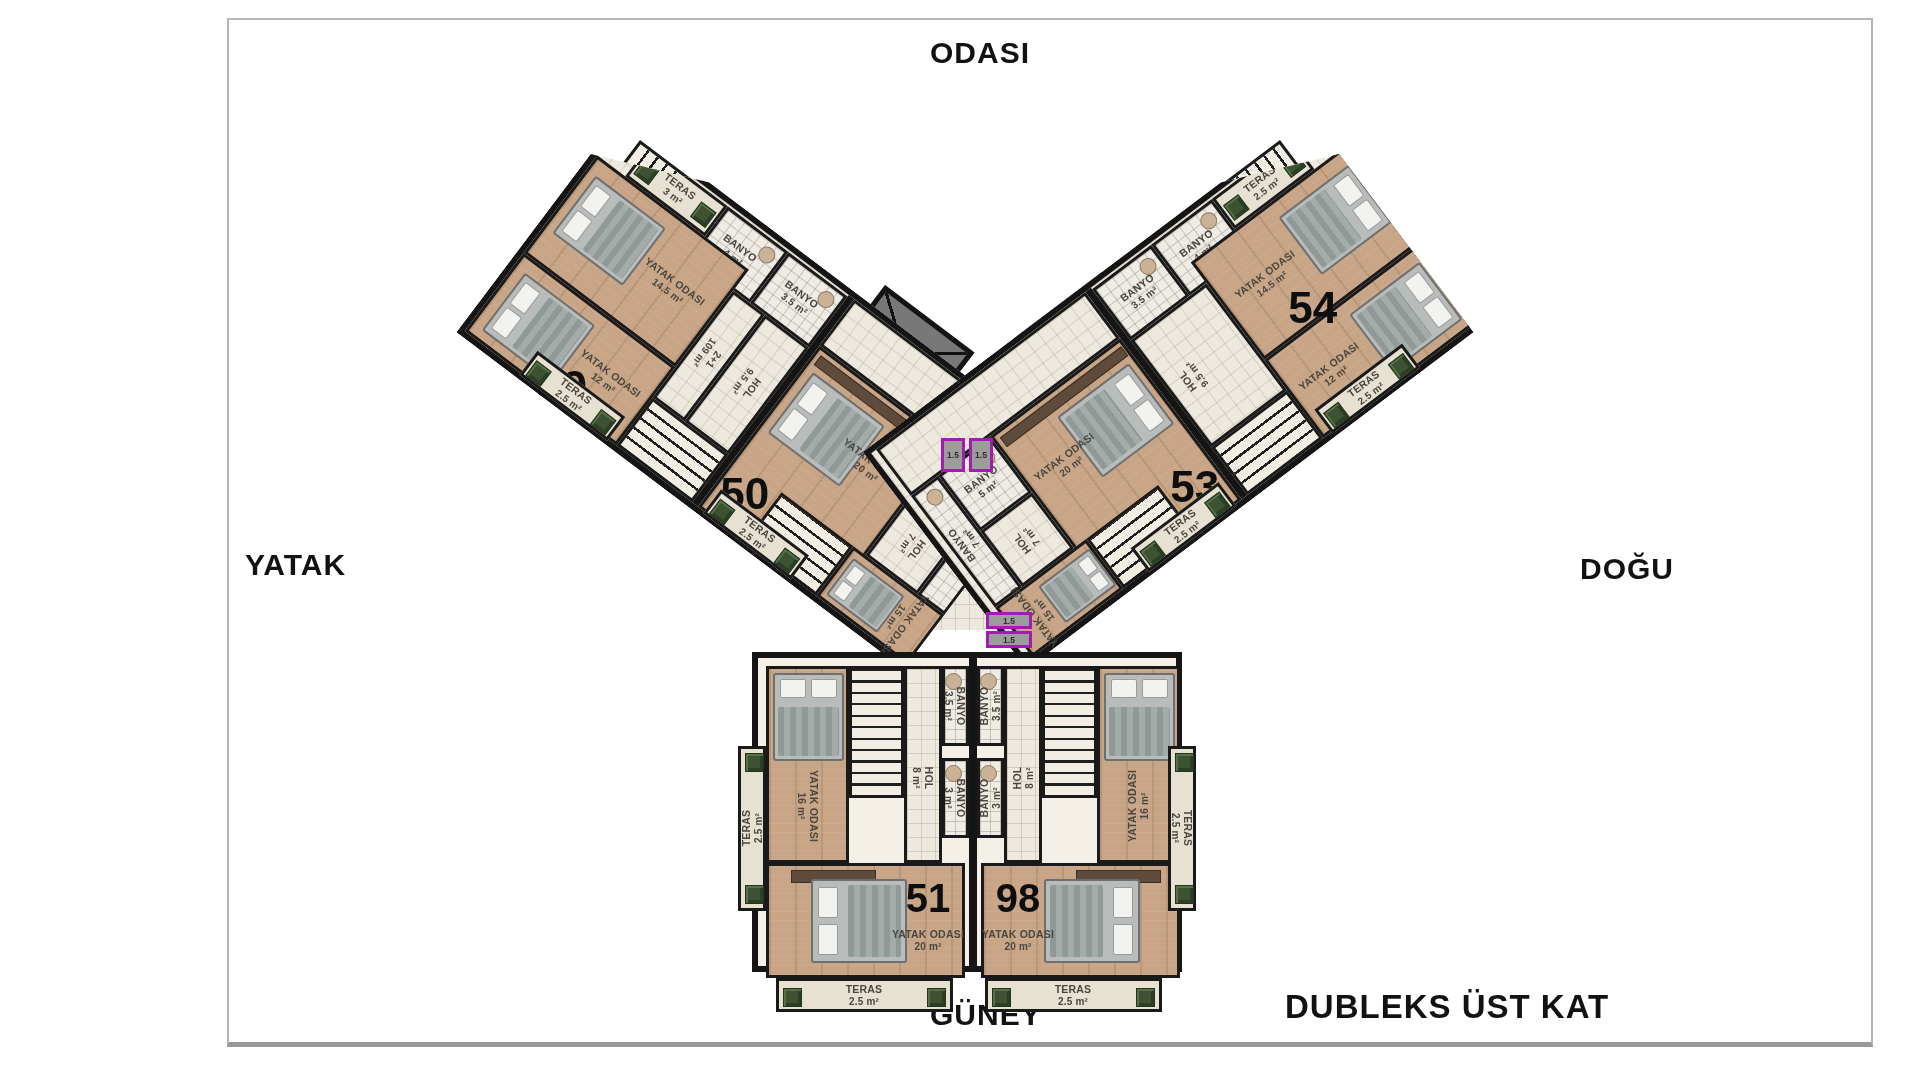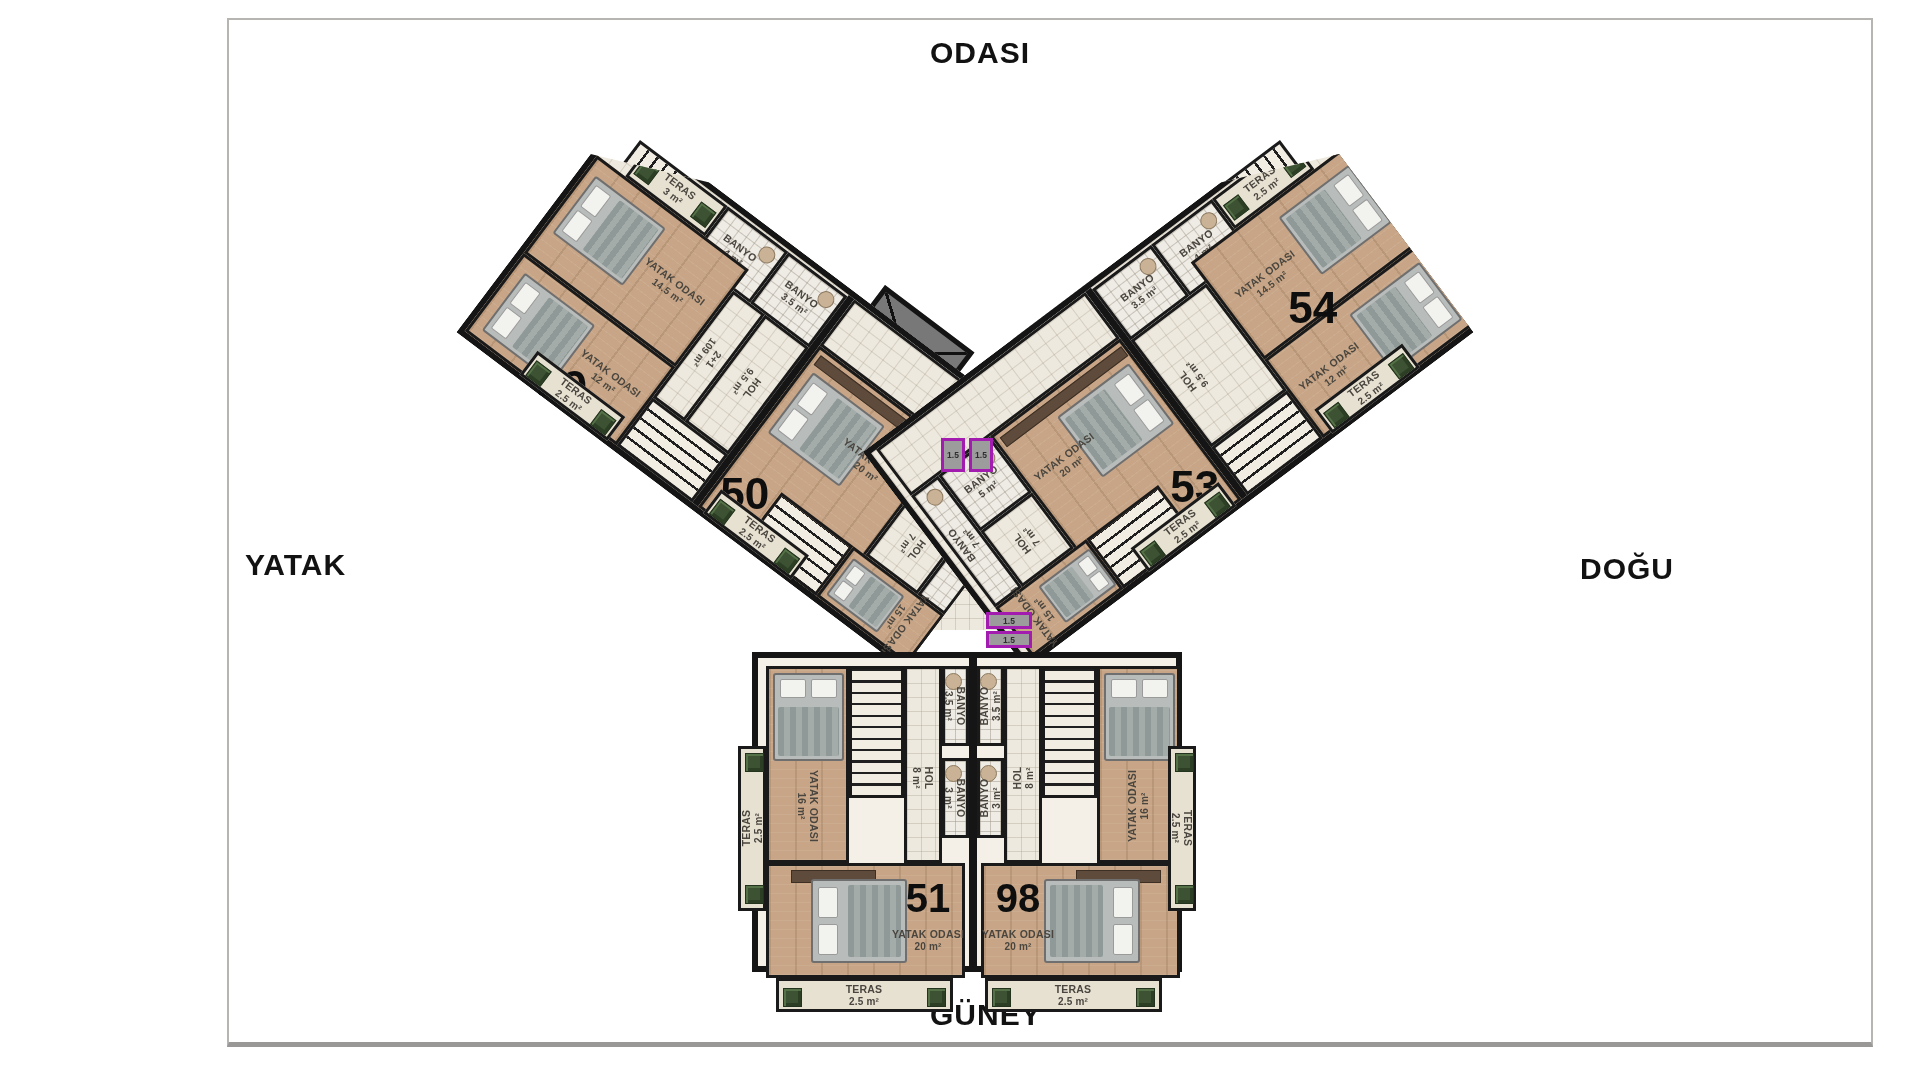--- a/index.html
+++ b/index.html
@@ -64,20 +64,21 @@
 </head>
 <body>
 
 <div class="canvas">
   <div class="frame"></div>
 
   <div class="compass" style="left:930px;top:36px;">ODASI</div>
   <div class="compass" style="left:930px;top:998px;">GÜNEY</div>
   <div class="compass" style="left:245px;top:548px;">YATAK</div>
   <div class="compass" style="left:1580px;top:552px;">DOĞU</div>
+  <div class="floorlabel" style="left:1285px;top:988px;">DUBLEKS ÜST KAT</div>
 
   <div class="poly hall" style="left:885px;top:380px;width:160px;height:250px;"></div>
 
   <div class="st" style="left:640px;top:140px;width:300px;height:100px;transform:rotate(37deg);transform-origin:0 0;">
     <div class="rail" style="left:18px;top:47px;width:230px;height:4px;"></div>
     <div class="rm hall" style="left:244px;top:4px;width:50px;height:86px;"></div>
     <div class="rl" style="left:24px;top:50px;--r:180deg;">
       <span>BANYO</span>
     </div>
   </div>

